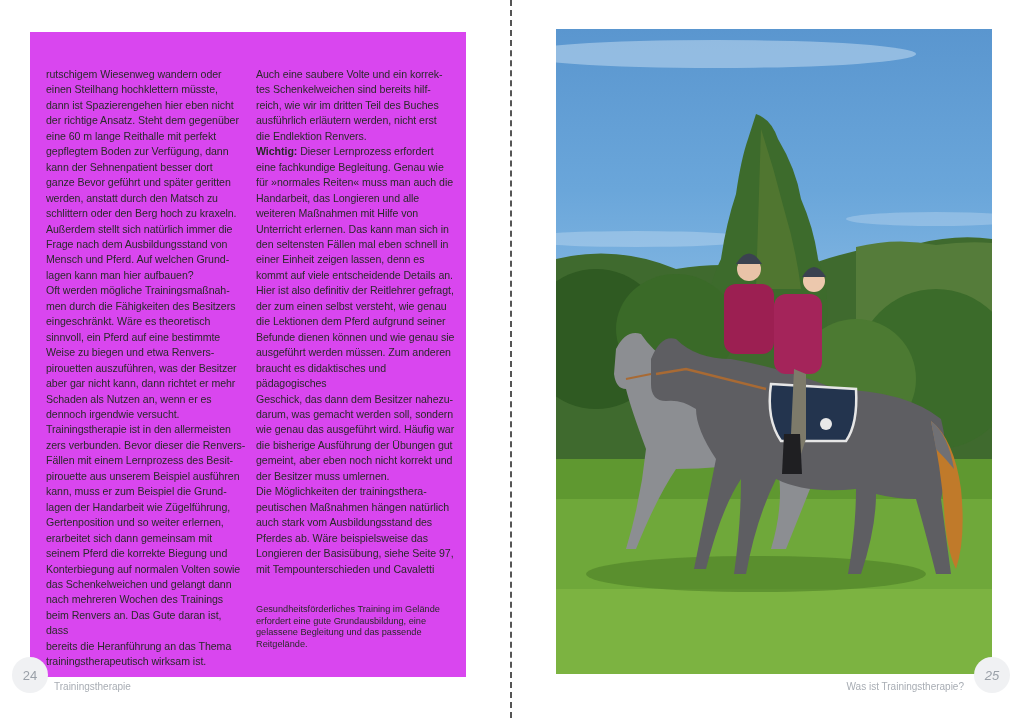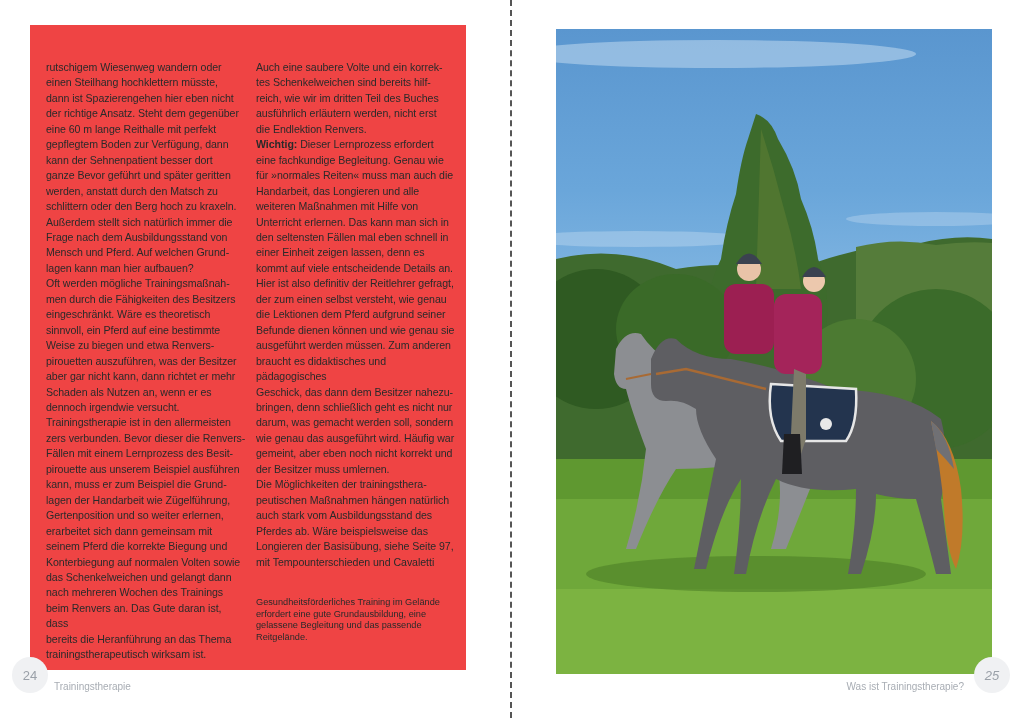--- a/index.html
+++ b/index.html
@@ -7,22 +7,22 @@
     width:1020px; height:718px; background:#ffffff; position:relative; overflow:hidden;
     font-family:"Liberation Sans", sans-serif; color:#222;
   }
   .page { position:absolute; top:0; height:718px; }
   .page-left { left:0; width:510px; }
   .divider {
     position:absolute; left:510px; top:0; width:0; height:718px;
     border-left:2px dashed #555;
   }
   .text-box {
-    position:absolute; left:30px; top:25px; width:436px; height:645px;
-    background:#ef4444;
+    position:absolute; left:30px; top:32px; width:436px; height:645px;
+    background:#d946ef;
   }
   .col {
     position:absolute; top:35px; width:200px;
     font-size:10.6px; line-height:15.45px; color:#2a2a2a; letter-spacing:-0.05px;
   }
   .col-1 { left:16px; }
   .col-2 { left:226px; }
   .col p { margin:0; }
   .col b { font-weight:bold; }
   .caption {
@@ -112,23 +112,23 @@
           <div>den seltensten Fällen mal eben schnell in</div>
           <div>einer Einheit zeigen lassen, denn es</div>
           <div>kommt auf viele entscheidende Details an.</div>
           <div>Hier ist also definitiv der Reitlehrer gefragt,</div>
           <div>der zum einen selbst versteht, wie genau</div>
           <div>die Lektionen dem Pferd aufgrund seiner</div>
           <div>Befunde dienen können und wie genau sie</div>
           <div>ausgeführt werden müssen. Zum anderen</div>
           <div>braucht es didaktisches und pädagogisches</div>
           <div>Geschick, das dann dem Besitzer nahezu-</div>
-          <div>bringen, denn schließlich geht es nicht nur</div>
           <div>darum, was gemacht werden soll, sondern</div>
           <div>wie genau das ausgeführt wird. Häufig war</div>
+          <div>die bisherige Ausführung der Übungen gut</div>
           <div>gemeint, aber eben noch nicht korrekt und</div>
           <div>der Besitzer muss umlernen.</div>
           <div>Die Möglichkeiten der trainingsthera-</div>
           <div>peutischen Maßnahmen hängen natürlich</div>
           <div>auch stark vom Ausbildungsstand des</div>
           <div>Pferdes ab. Wäre beispielsweise das</div>
           <div>Longieren der Basisübung, siehe Seite 97,</div>
           <div>mit Tempounterschieden und Cavaletti</div>
         </div>
     </div>

